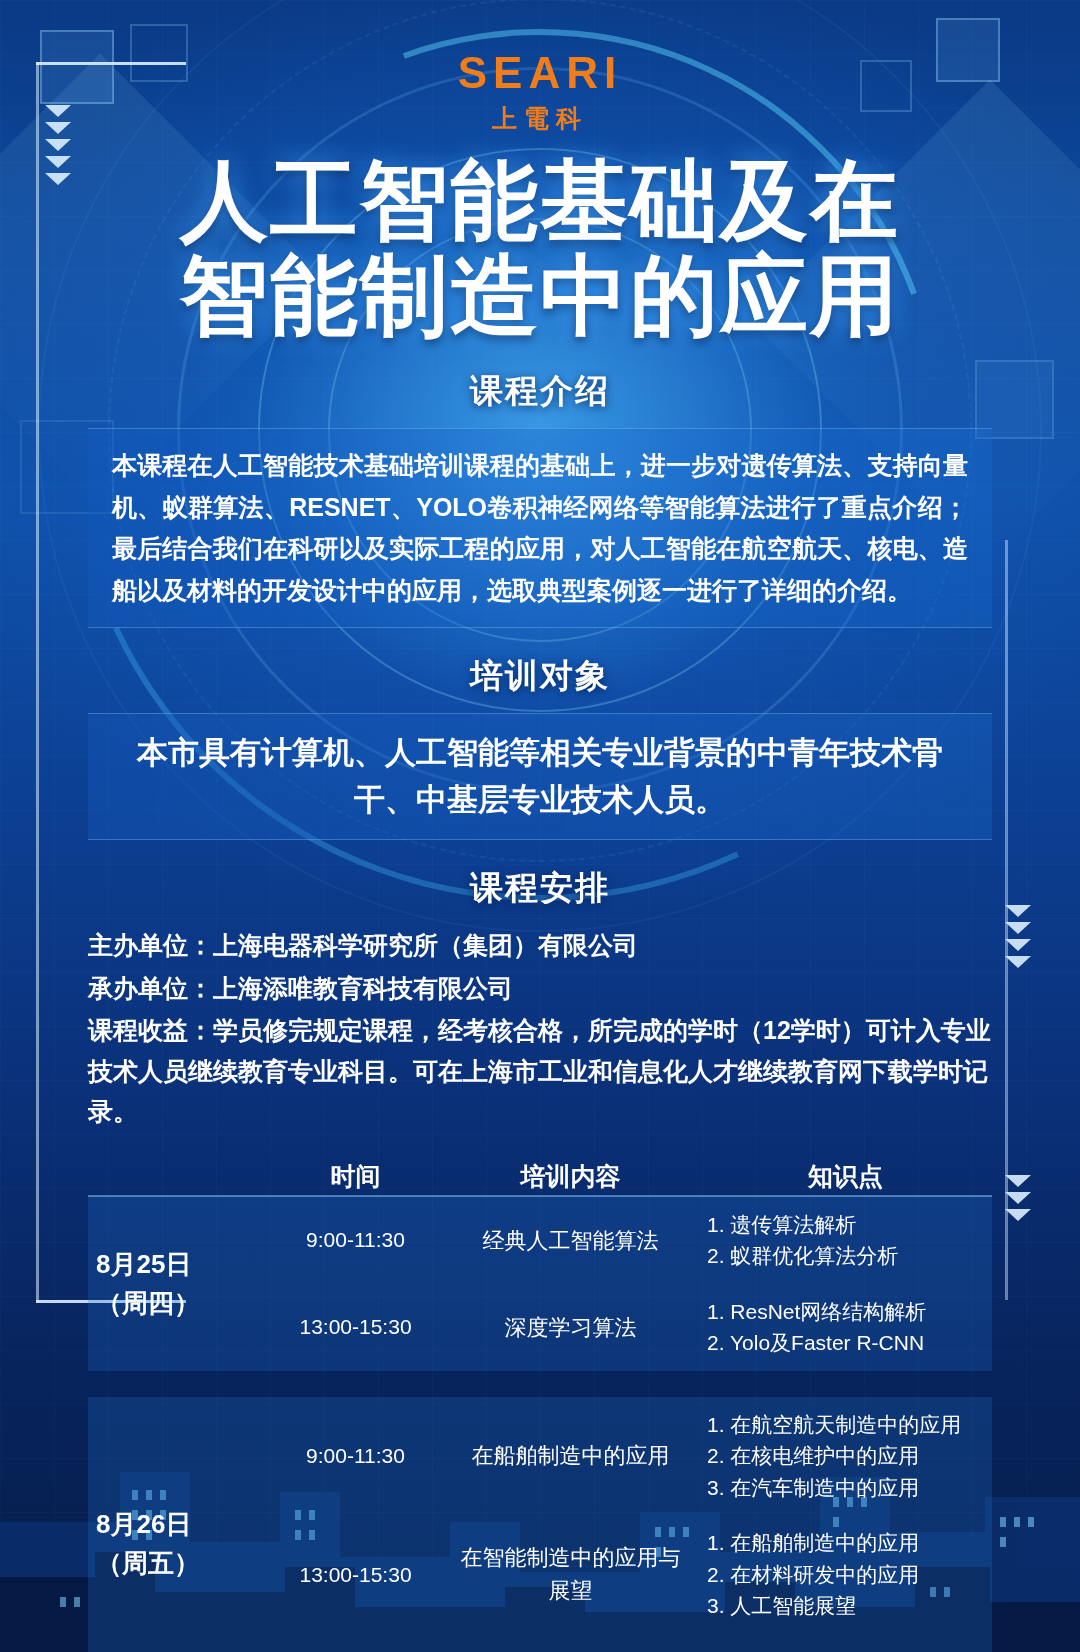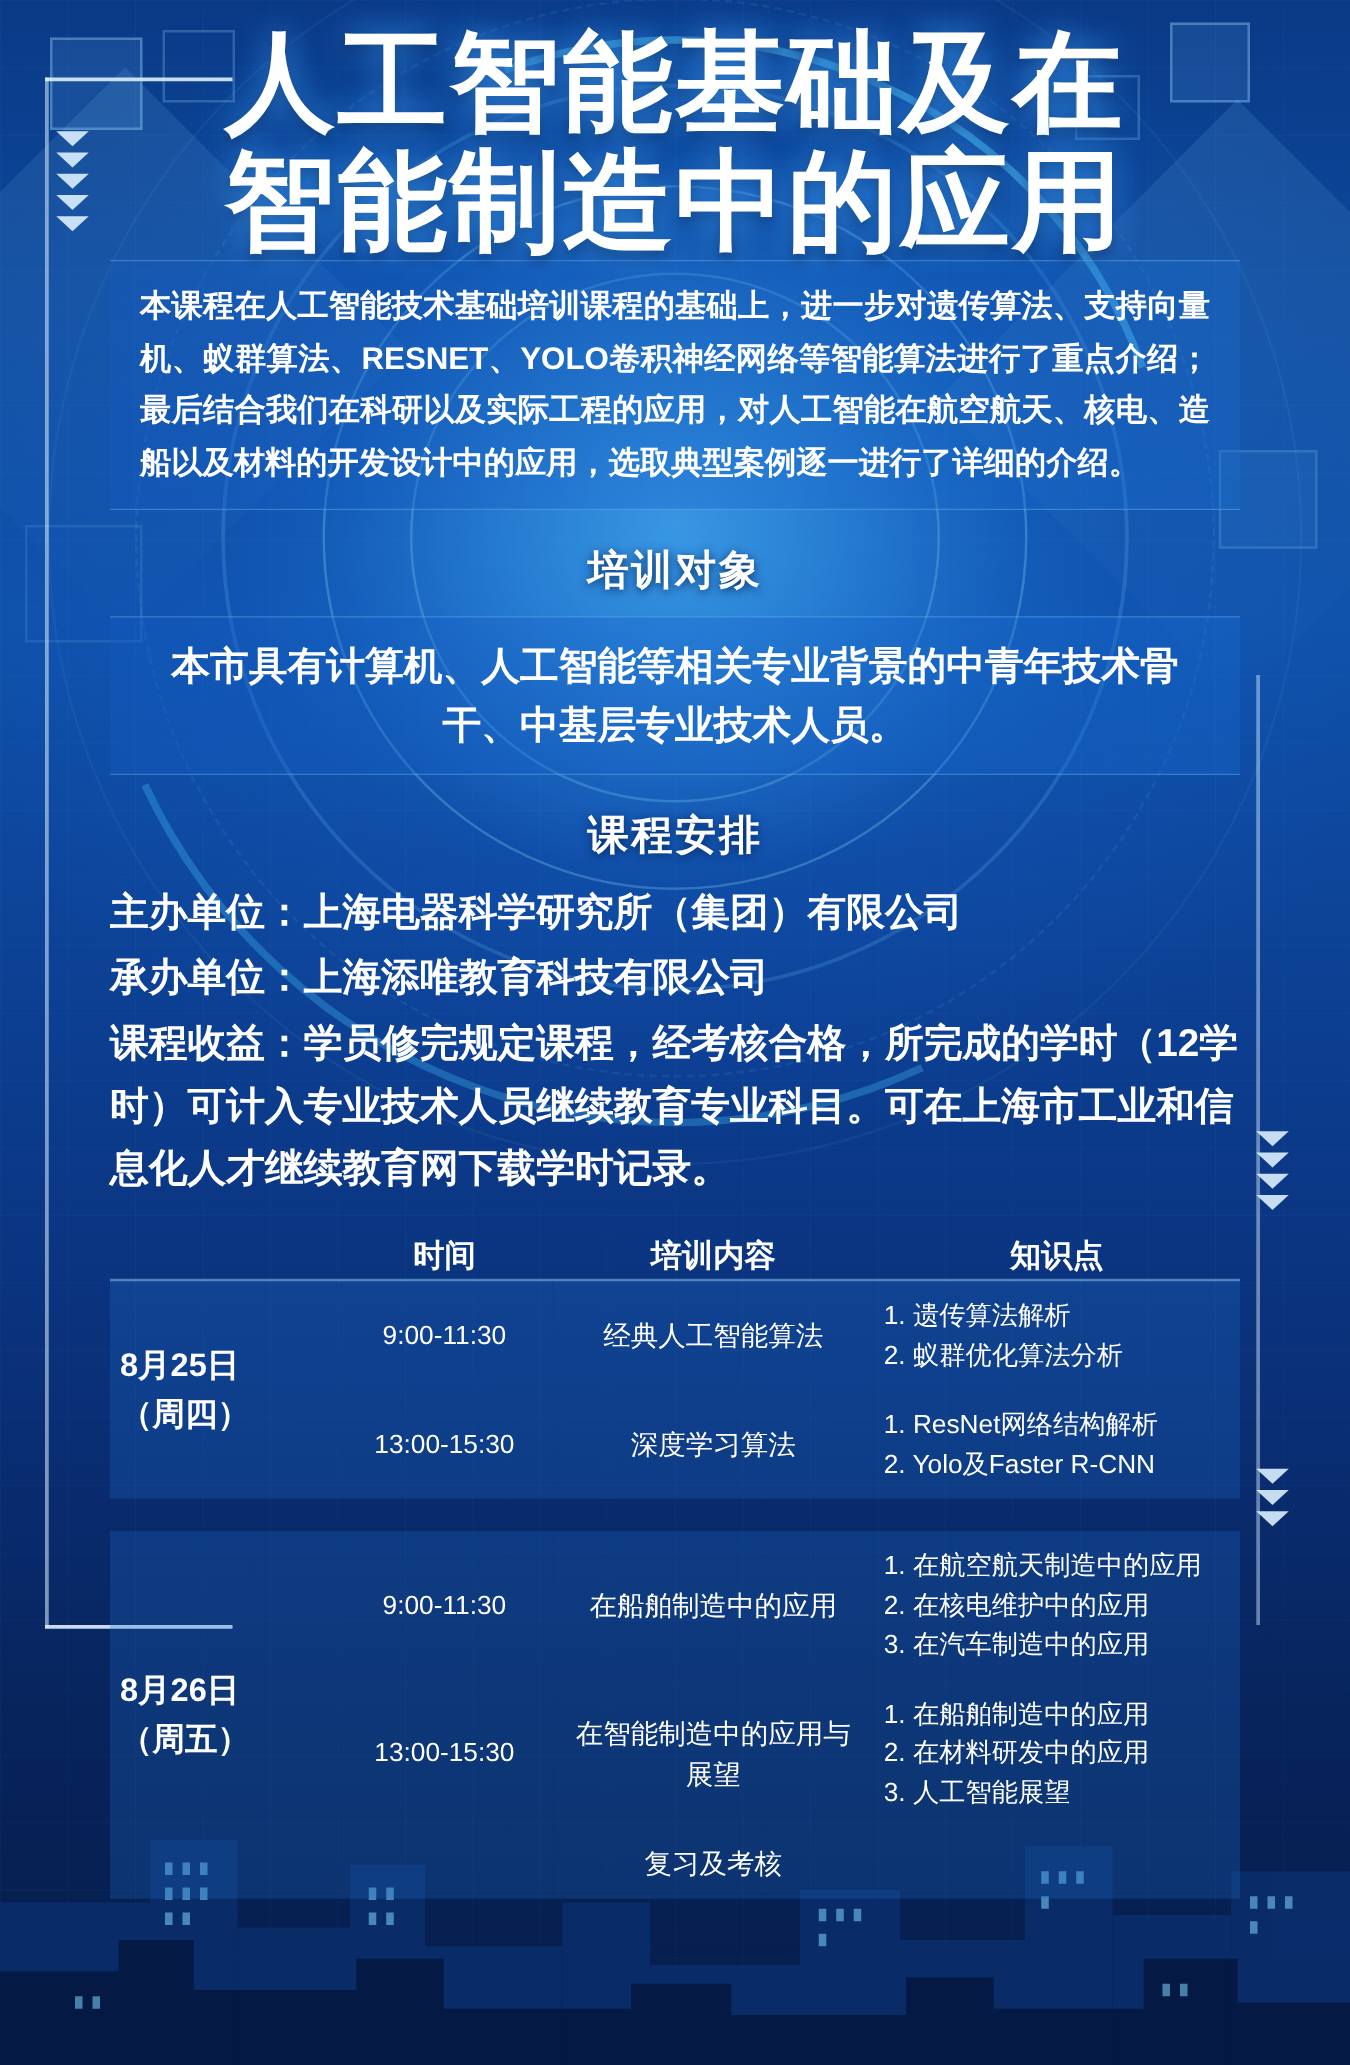--- a/index.html
+++ b/index.html
@@ -164,21 +164,21 @@
   .audience-text {
     font-size: 31px;
     font-weight: bold;
     text-align: center;
     color: #ffffff;
     line-height: 1.5;
   }
 
   .info-list {
     margin: 14px 88px 0 88px;
-    font-size: 31px;
+    font-size: 25px;
     font-weight: bold;
     line-height: 1.62;
   }
   .info-list .row { margin-bottom: 2px; }
 
   
   table.schedule {
     margin: 18px 88px 0 88px;
     width: 904px;
     border-collapse: collapse;
@@ -313,26 +313,31 @@
         <rect x="1028" y="295" width="6" height="10"></rect>
       <rect x="60" y="375" width="6" height="10"></rect>
         <rect x="74" y="375" width="6" height="10"></rect>
       <rect x="930" y="365" width="6" height="10"></rect>
         <rect x="944" y="365" width="6" height="10"></rect>
     </g>
   </svg>
 
   <div class="content">
 
+    <div class="logo-wrap">
+      <div class="logo-main">SEARI</div>
+      <div class="logo-sub">上電科</div>
+    </div>
 
     <h1 class="title">
       <span class="line">人工智能基础及在</span>
       <span class="line">智能制造中的应用</span>
     </h1>
 
+    <div class="section-head">课程介绍</div>
     <div class="panel">
       <div class="intro-text">本课程在人工智能技术基础培训课程的基础上，进一步对遗传算法、支持向量机、蚁群算法、RESNET、YOLO卷积神经网络等智能算法进行了重点介绍；最后结合我们在科研以及实际工程的应用，对人工智能在航空航天、核电、造船以及材料的开发设计中的应用，选取典型案例逐一进行了详细的介绍。</div>
     </div>
 
     <div class="section-head">培训对象</div>
     <div class="panel">
       <div class="audience-text">本市具有计算机、人工智能等相关专业背景的中青年技术骨干、中基层专业技术人员。</div>
     </div>
 
     <div class="section-head">课程安排</div>

